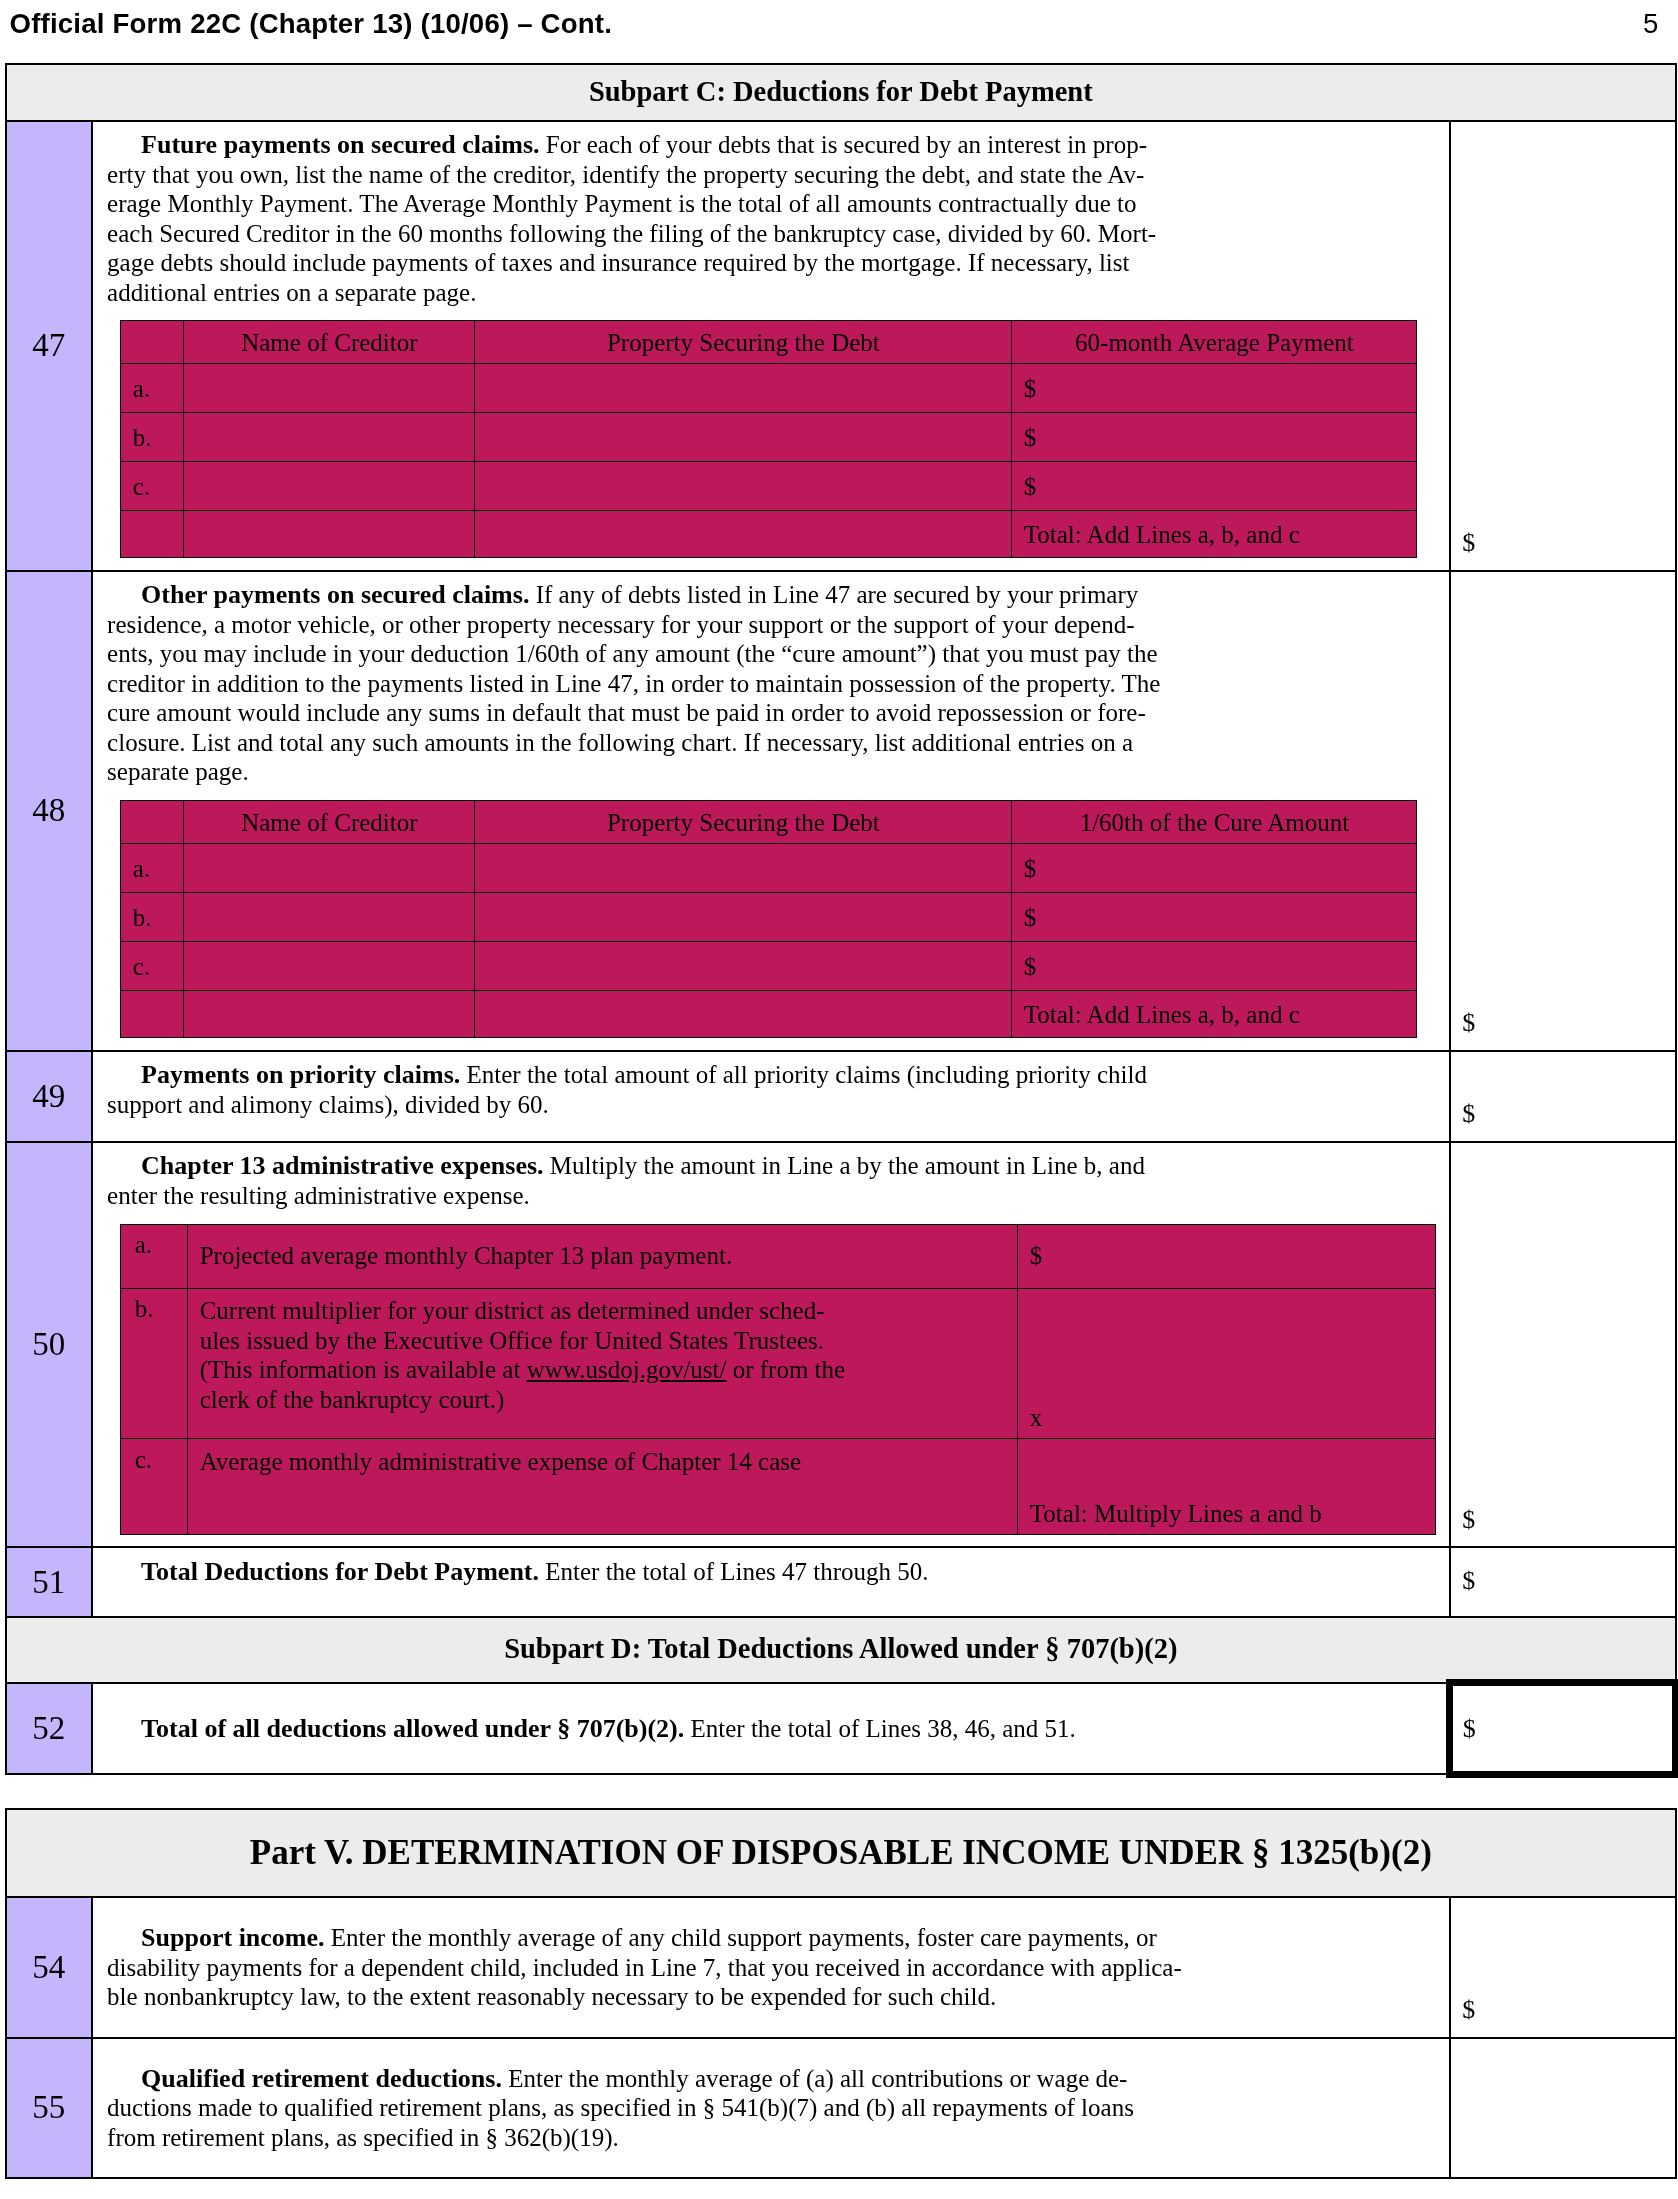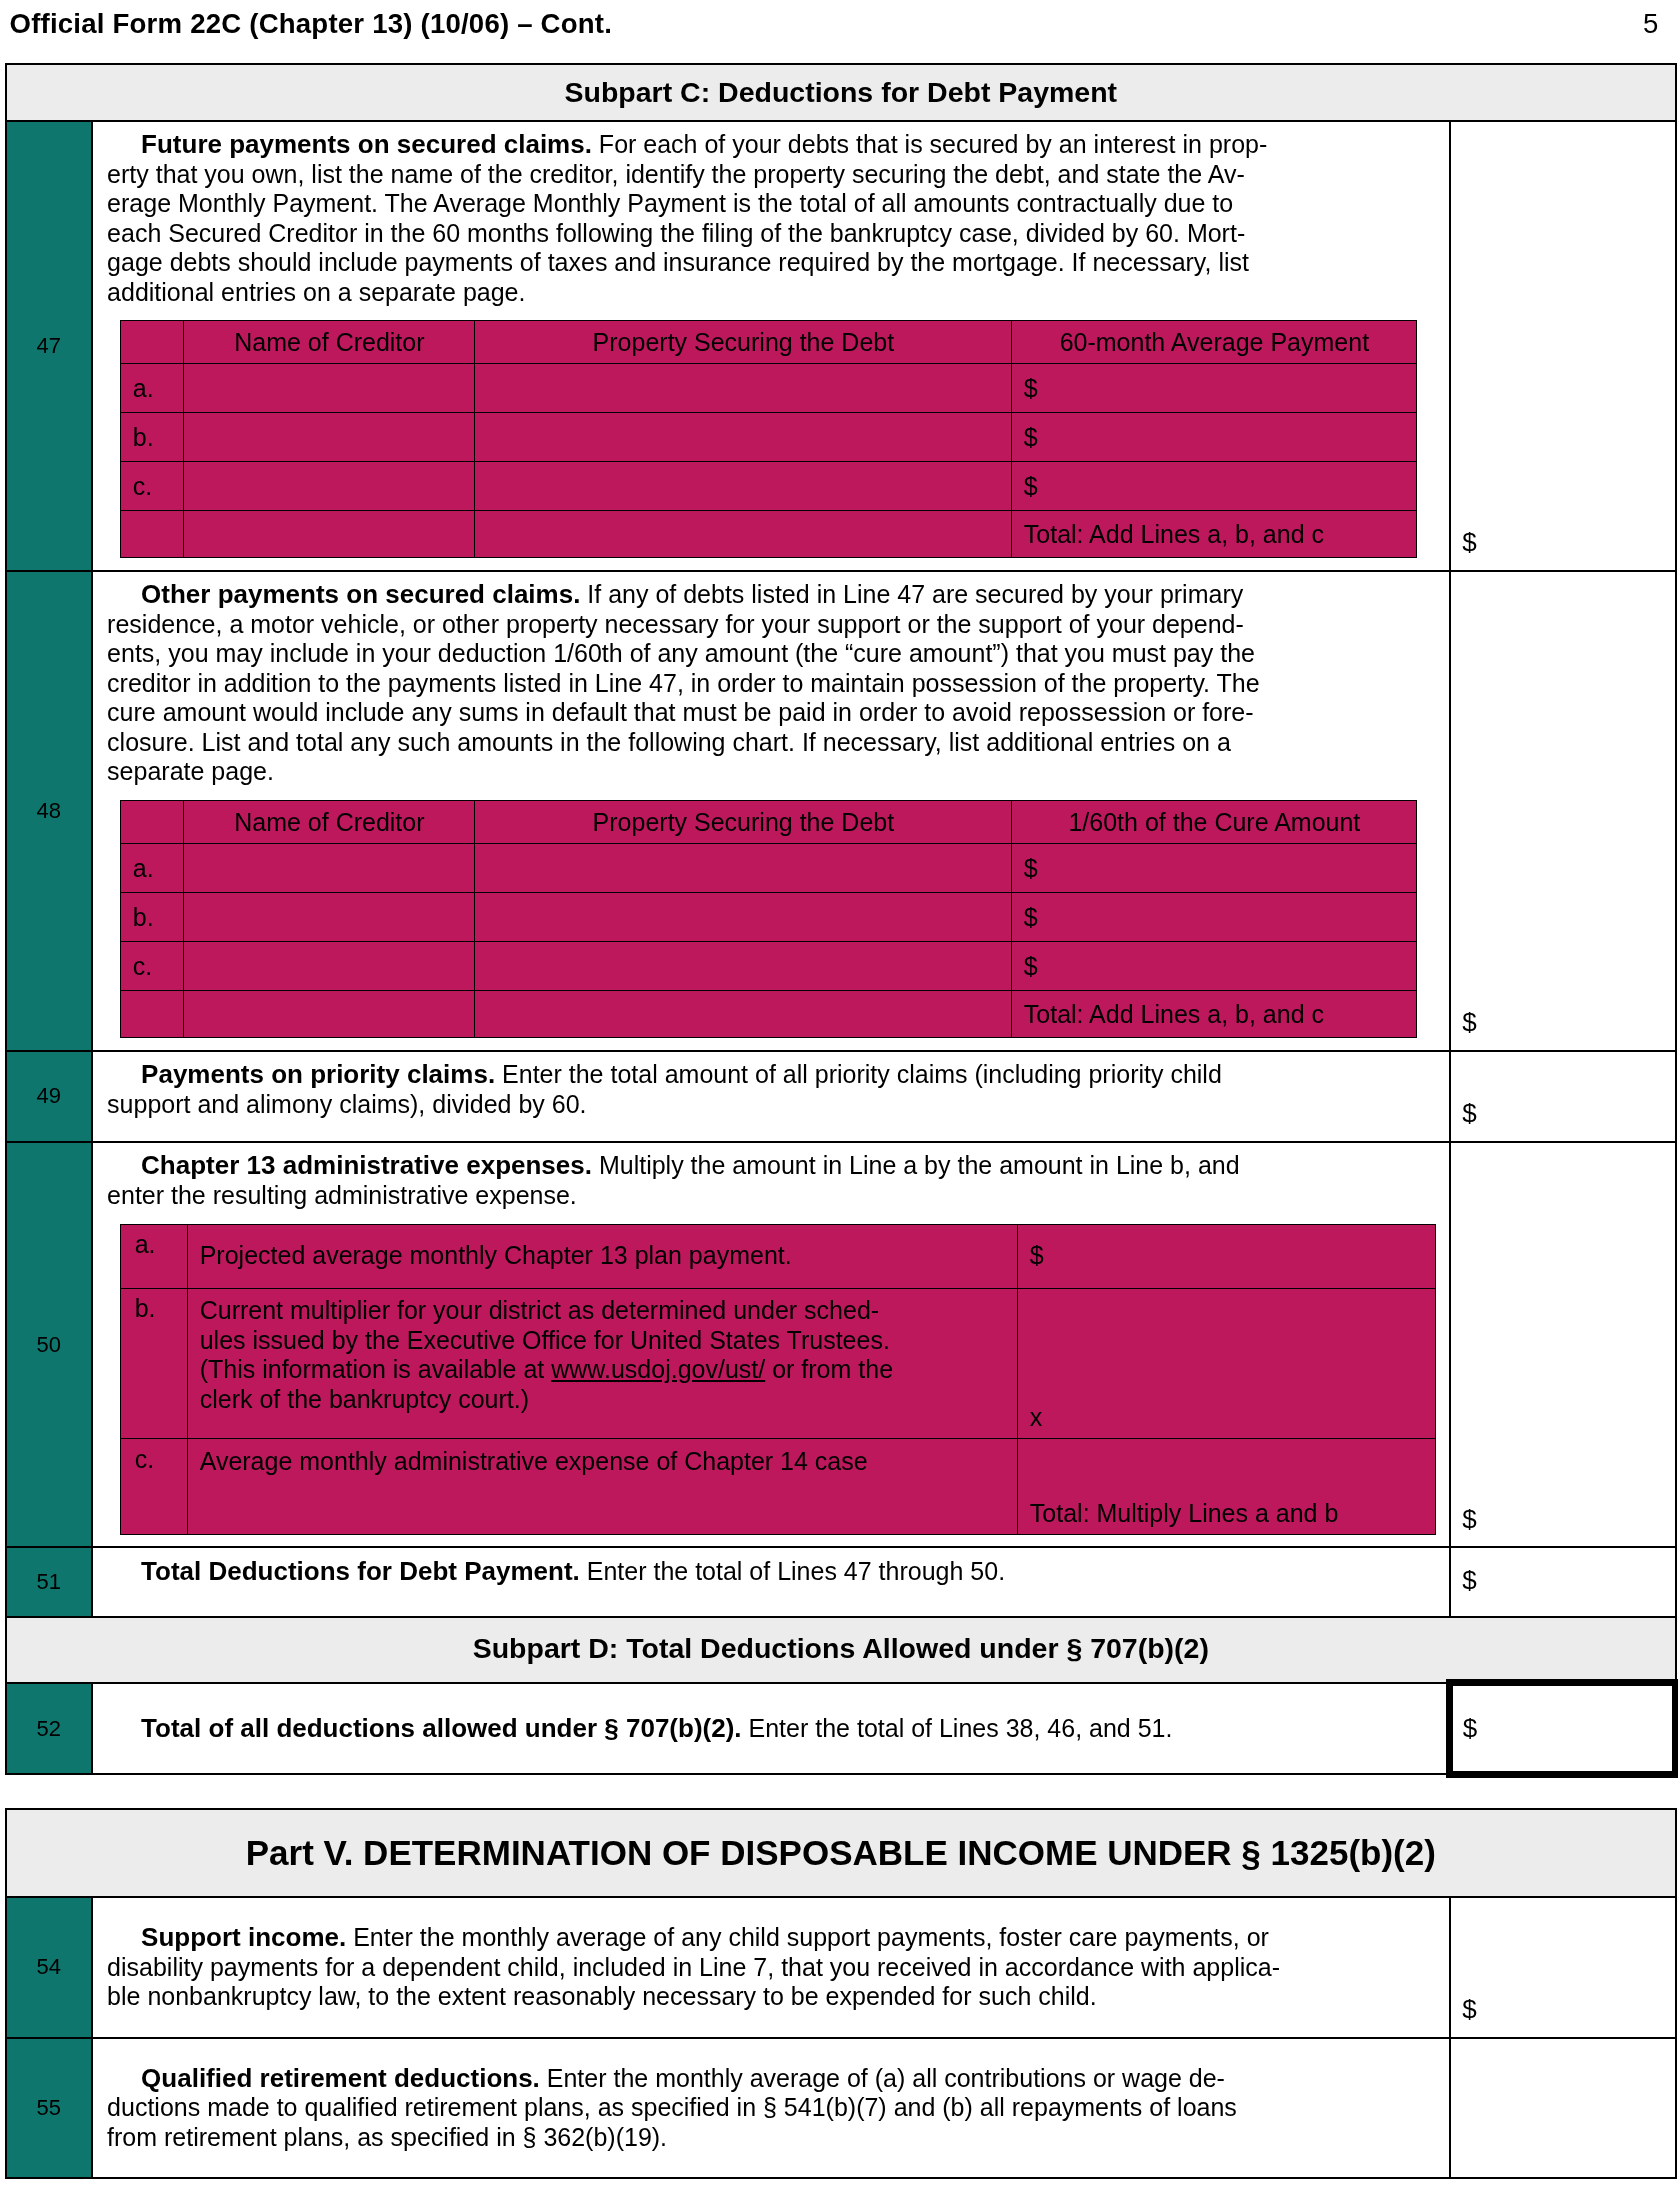--- a/index.html
+++ b/index.html
@@ -6,27 +6,27 @@
   .page{
     width:1679px;height:2200px;position:relative;background:#fff;color:#000;
     font-family:"Liberation Sans",sans-serif;overflow:hidden;
   }
   
   .topbar{display:flex;justify-content:space-between;align-items:flex-end;padding:7.6px 15px 0 9.5px;}
   .form-title{font-weight:bold;font-size:27.6px;letter-spacing:0.2px;}
   .page-number{font-size:27.6px;padding-right:5.7px;}
 
   
-  table.form-table{border-collapse:collapse;table-layout:fixed;width:1670px;margin-left:4.8px;}
+  table.form-table{border-collapse:collapse;table-layout:fixed;width:1670px;margin-left:4.8px;font-family:Liberation Serif, serif;}
   table.t1{margin-top:23px;}
   table.t2{margin-top:30px;}
   .form-table > tbody > tr > td{border:2.9px solid #000;}
   .section-header{background:#ececec;text-align:center;font-weight:bold;font-size:28.5px;}
   .t2 .section-header{font-size:35px;}
-  td.num{background:#0f766e;text-align:center;vertical-align:middle;font-size:22px;}
+  td.num{background:#c4b5fd;text-align:center;vertical-align:middle;font-size:33px;}
   td.content{background:#fff;padding:8.6px 13.3px 7.6px 14.3px;font-size:25px;line-height:29.5px;vertical-align:top;}
   .para{margin:0;white-space:pre-line;}
   .lead{font-weight:bold;font-size:26px;margin-left:34px;}
   .rest{white-space:pre-line;}
   td.amount{font-size:26px;padding:7.6px 3.8px 11.4px 11.4px;background:#fff;}
   .amt-bottom{vertical-align:bottom;}
   .amt-mid{vertical-align:middle;}
   td.amount-thick{border:7.6px solid #000 !important;font-size:26px;padding-left:9.5px;vertical-align:middle;background:#fff;}
 
   

